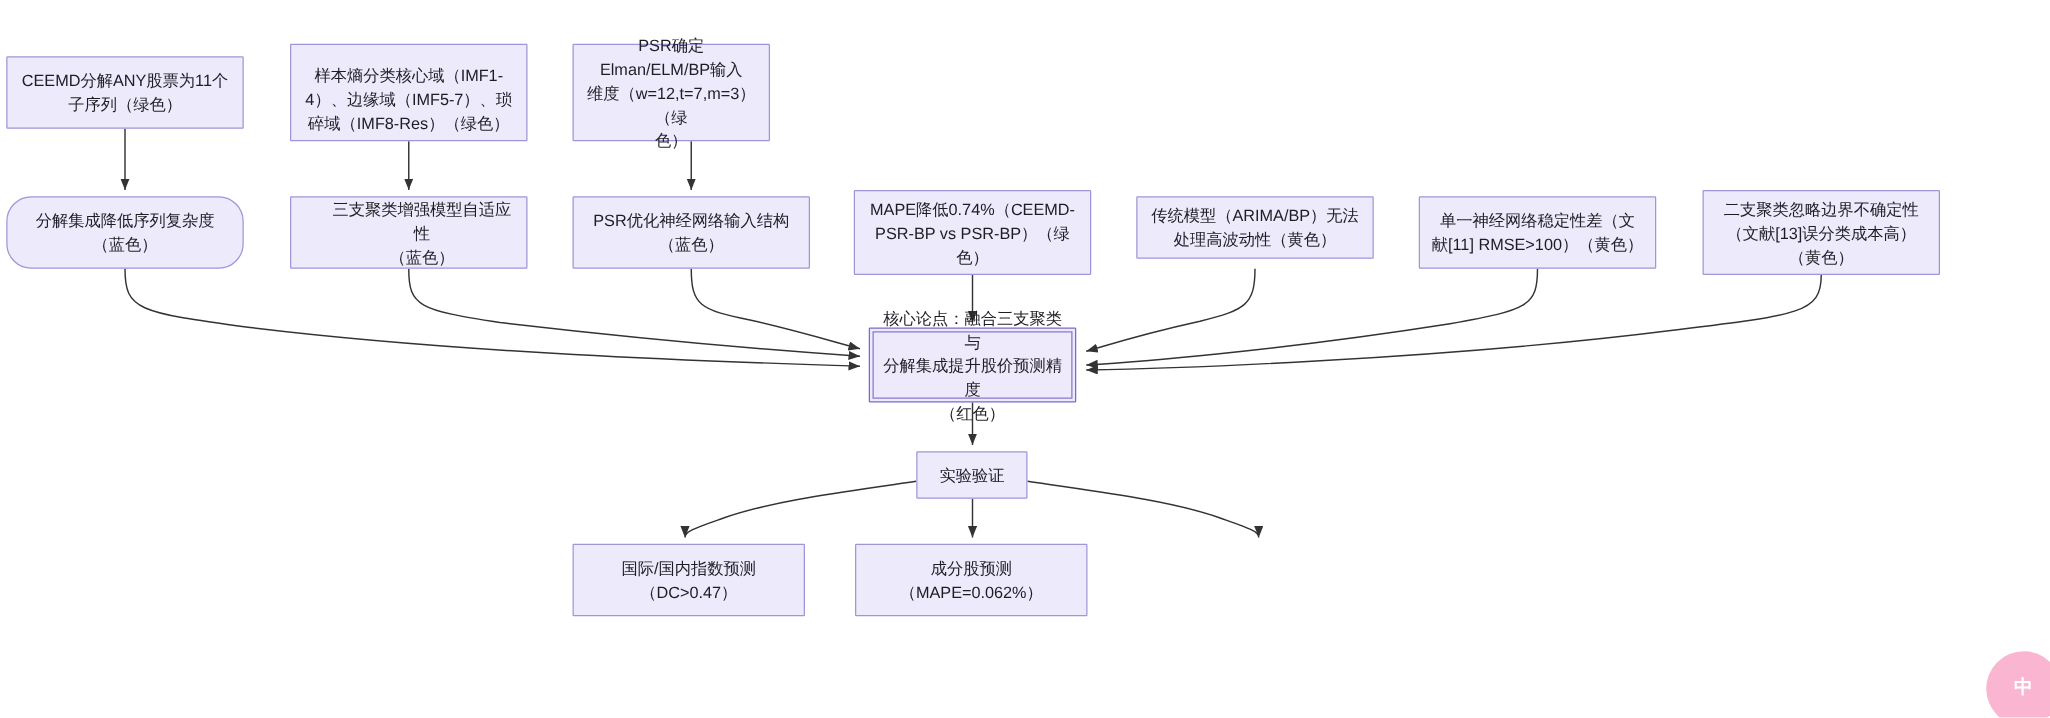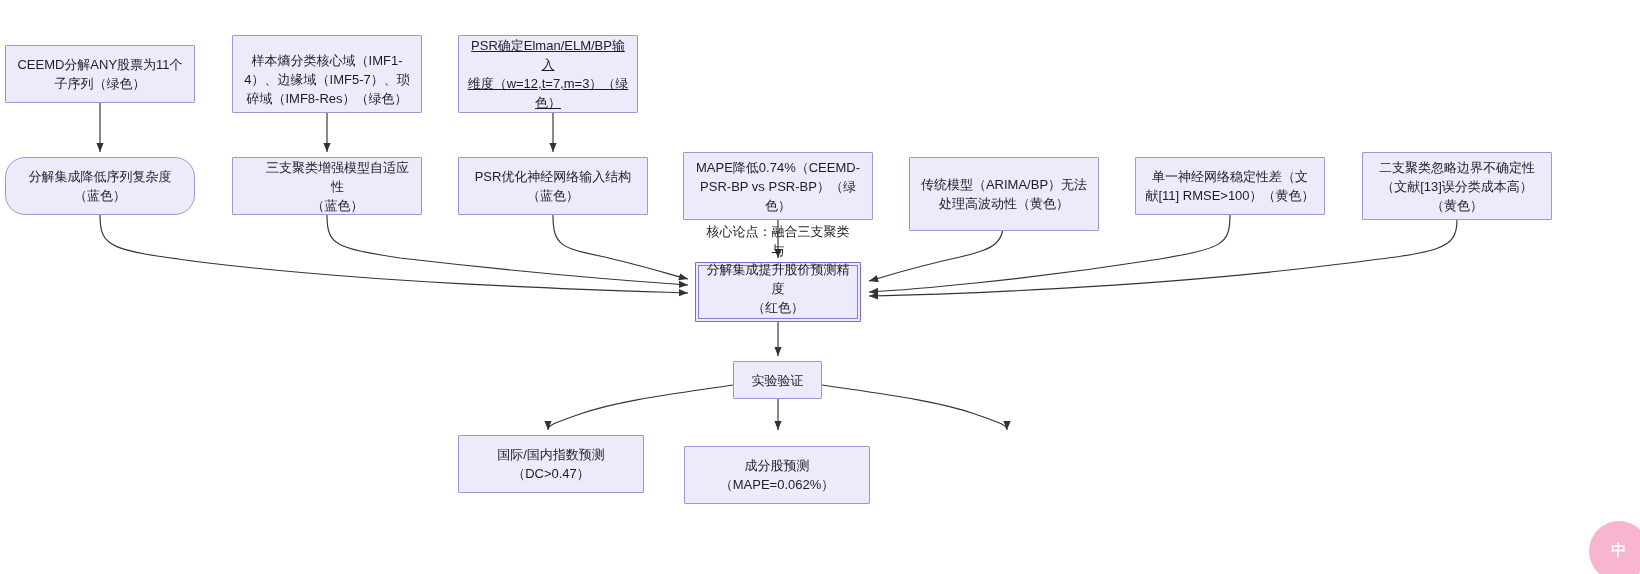--- a/index.html
+++ b/index.html
@@ -13,21 +13,20 @@
     position:absolute;box-sizing:border-box;
     background:#ECEAFB;border:1px solid #9F96D8;
     display:flex;align-items:center;justify-content:center;
     text-align:center;color:#1d1d24;
     font-size:13px;line-height:19px;
     padding:4px 8px;border-radius:1px;
   }
   .node.core{
     background:#EFEAFB;border:1px solid #7c68c9;
     box-shadow:0 0 0 2px #ECEAFB inset, 0 0 0 3px #8a79cf inset;
-    align-items:flex-end;
   }
   .node .txt{display:block;width:100%;white-space:pre-line;}
   .watermark{
     position:absolute;border-radius:50%;
     background:#F9A8C8;opacity:.85;
     display:flex;align-items:center;justify-content:center;
     color:#ffffff;font-size:15px;font-weight:700;line-height:14px;
     text-align:center;letter-spacing:.5px;overflow:hidden;
   }
   .wm-inner{display:block;transform:translateY(-1px);}
@@ -71,21 +70,21 @@
     <span class="txt">CEEMD分解ANY股票为11个
 子序列（绿色）</span>
   </div>
 
   <div class="node" style="left:232px;top:35px;width:190px;height:78px;align-items:flex-end;">
     <span class="txt">样本熵分类核心域（IMF1-
 4）、边缘域（IMF5-7）、琐
 碎域（IMF8-Res）（绿色）</span>
   </div>
 
-  <div class="node" style="left:458px;top:35px;width:180px;height:78px;text-decoration:underline;">
+  <div class="node" style="left:458px;top:35px;width:158px;height:78px;">
     <span class="txt">PSR确定Elman/ELM/BP输入
 维度（w=12,t=7,m=3）（绿
 色）</span>
   </div>
 
   <div class="node" style="left:5px;top:157px;width:190px;height:58px;border-radius:20px;">
     <span class="txt">分解集成降低序列复杂度
 （蓝色）</span>
   </div>
 
@@ -98,21 +97,21 @@
     <span class="txt">PSR优化神经网络输入结构
 （蓝色）</span>
   </div>
 
   <div class="node" style="left:683px;top:152px;width:190px;height:68px;">
     <span class="txt">MAPE降低0.74%（CEEMD-
 PSR-BP vs PSR-BP）（绿
 色）</span>
   </div>
 
-  <div class="node" style="left:909px;top:157px;width:190px;height:74px;">
+  <div class="node" style="left:909px;top:157px;width:190px;height:50px;">
     <span class="txt">传统模型（ARIMA/BP）无法
 处理高波动性（黄色）</span>
   </div>
 
   <div class="node" style="left:1135px;top:157px;width:190px;height:58px;">
     <span class="txt">单一神经网络稳定性差（文
 献[11] RMSE&gt;100）（黄色）</span>
   </div>
 
   <div class="node" style="left:1362px;top:152px;width:190px;height:68px;">
@@ -129,21 +128,21 @@
 
   <div class="node" style="left:733px;top:361px;width:89px;height:38px;">
     <span class="txt">实验验证</span>
   </div>
 
   <div class="node" style="left:458px;top:435px;width:186px;height:58px;">
     <span class="txt">国际/国内指数预测
 （DC&gt;0.47）</span>
   </div>
 
-  <div class="node" style="left:684px;top:435px;width:186px;height:58px;margin-top:11px;">
+  <div class="node" style="left:684px;top:435px;width:186px;height:58px;">
     <span class="txt">成分股预测
 （MAPE=0.062%）</span>
   </div>
 
 
   <div class="watermark" style="left:1589px;top:521px;width:60px;height:60px;">
     <span class="wm-inner">中</span>
   </div>
 
 </div>

